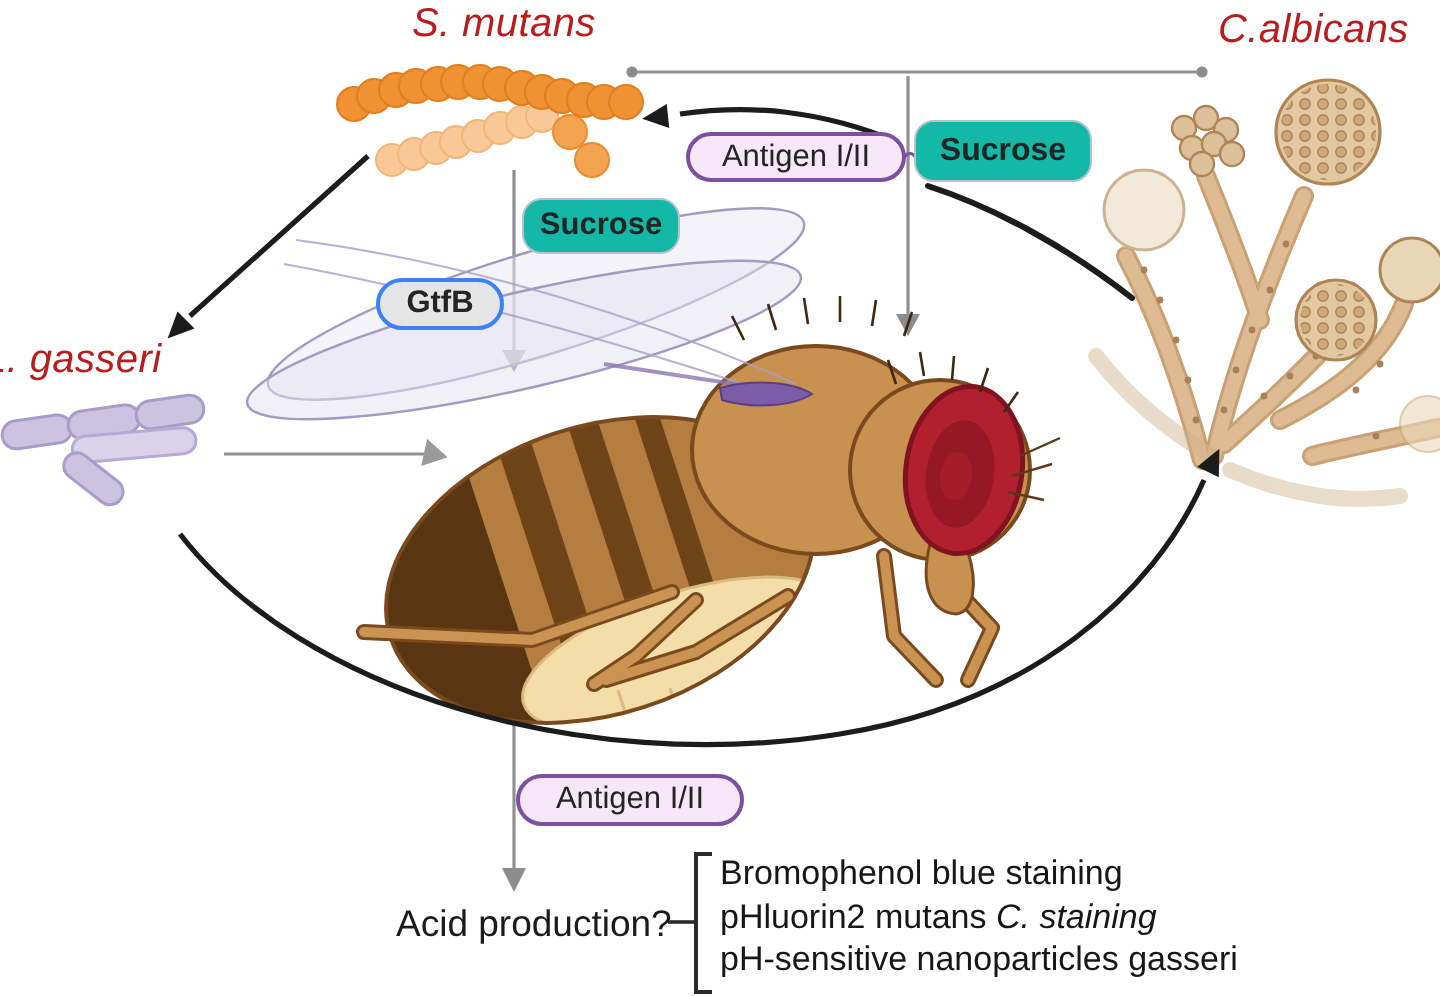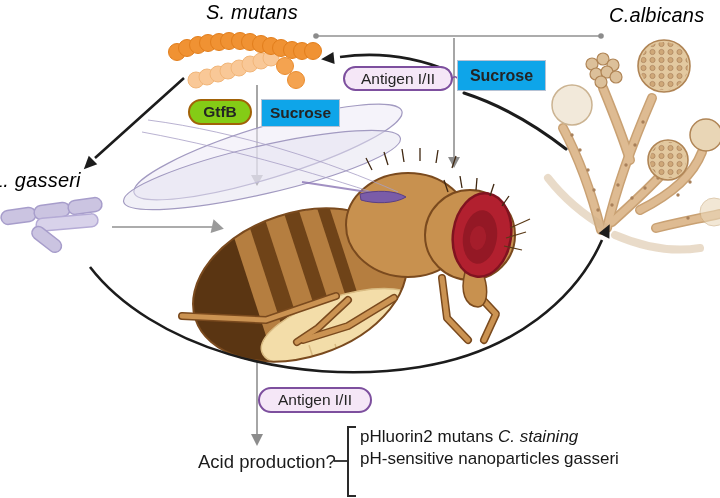--- a/index.html
+++ b/index.html
@@ -2,28 +2,28 @@
 <html><head>
 <meta charset="utf-8">
 <style>
   html,body{margin:0;padding:0;background:#fff;}
   #stage{
     position:relative;width:720px;height:498px;overflow:hidden;background:#ffffff;
     font-family:"Liberation Sans", sans-serif;color:#1b1b1b;
   }
   #diagram-svg{position:absolute;left:0;top:0;z-index:1;}
   .lbl{position:absolute;z-index:3;white-space:nowrap;}
-  .organism{font-style:italic;font-size:20px;color:#000000;letter-spacing:.2px;}
+  .organism{font-style:italic;font-size:20px;color:#b91c1c;letter-spacing:.2px;}
   .pill{
     position:absolute;z-index:3;display:flex;align-items:center;justify-content:center;
     box-sizing:border-box;font-size:15.5px;font-weight:600;color:#242424;white-space:nowrap;
   }
   .pill-purple{background:#f5e7f7;border:2px solid #7d4f9e;border-radius:13px;font-weight:500;text-align:center;}
-  .pill-teal{background:#84cc16;border:2px solid #a16207;border-radius:13px;}
-  .box-blue{background:#0ea5e9;border:1.5px solid #b6c2d4;border-radius:0;}
+  .pill-teal{background:#e5e5e5;border:2px solid #3b82f6;border-radius:13px;margin-top:40px;}
+  .box-blue{background:#14b8a6;border:1.5px solid #b6c2d4;border-radius:10px;}
   .acid{font-size:18.5px;color:#1b1b1b;margin-left:41px;}
   .methods{position:absolute;left:360px;top:426px;z-index:3;font-size:17px;line-height:21.5px;color:#171717;}
   .methods .it{font-style:italic;}
 </style>
 </head>
 <body>
 
 <div id="stage">
 
   <svg id="diagram-svg" width="720" height="498" viewBox="0 0 720 498">
@@ -259,17 +259,18 @@
 
   <div class="pill pill-teal" style="left:188px;top:99px;width:64px;height:26px;">GtfB</div>
   <div class="pill box-blue" style="left:261px;top:99px;width:79px;height:28px;">Sucrose</div>
   <div class="pill pill-purple" style="left:343px;top:66px;width:110px;height:25px;">Antigen I/II</div>
   <div class="pill box-blue" style="left:457px;top:60px;width:89px;height:31px;font-size:16px;">Sucrose</div>
   <div class="pill pill-purple" style="left:258px;top:387px;width:114px;height:26px;">Antigen I/II</div>
 
   <div class="lbl acid" style="left:157px;top:451px;">Acid production?</div>
 
   <div class="methods">
+    <div>Bromophenol blue staining</div>
     <div><span>pHluorin2 mutans </span><span class="it">C. staining</span></div>
     <div>pH-sensitive nanoparticles gasseri</div>
   </div>
 
 </div>
 
 </body></html>

